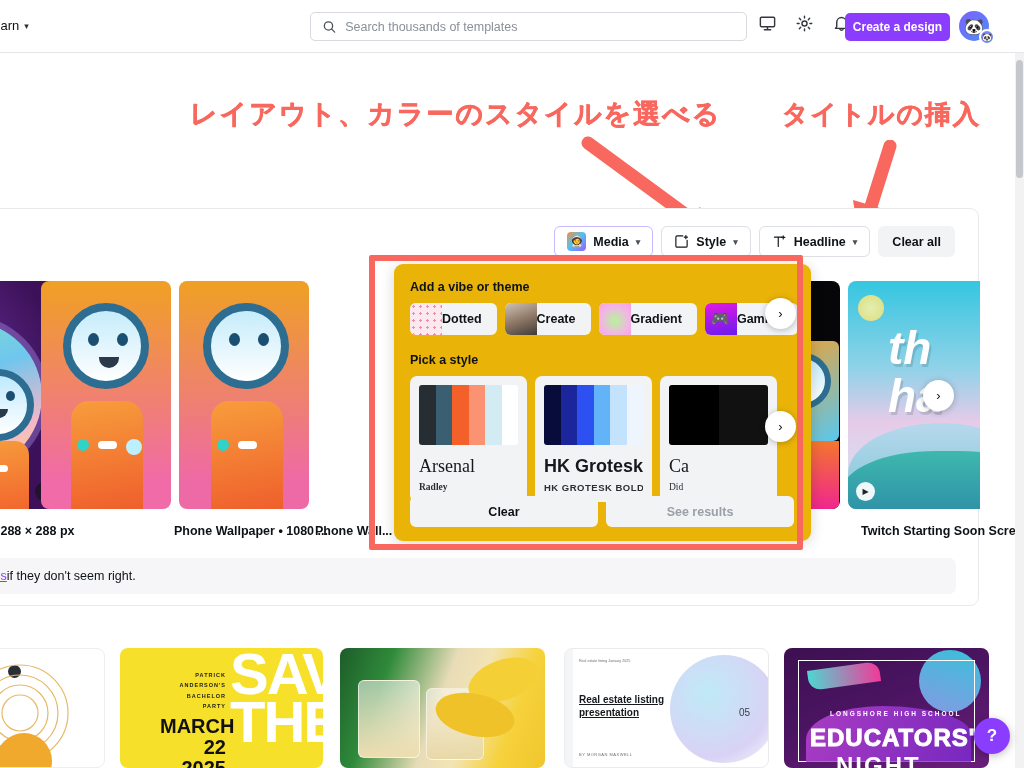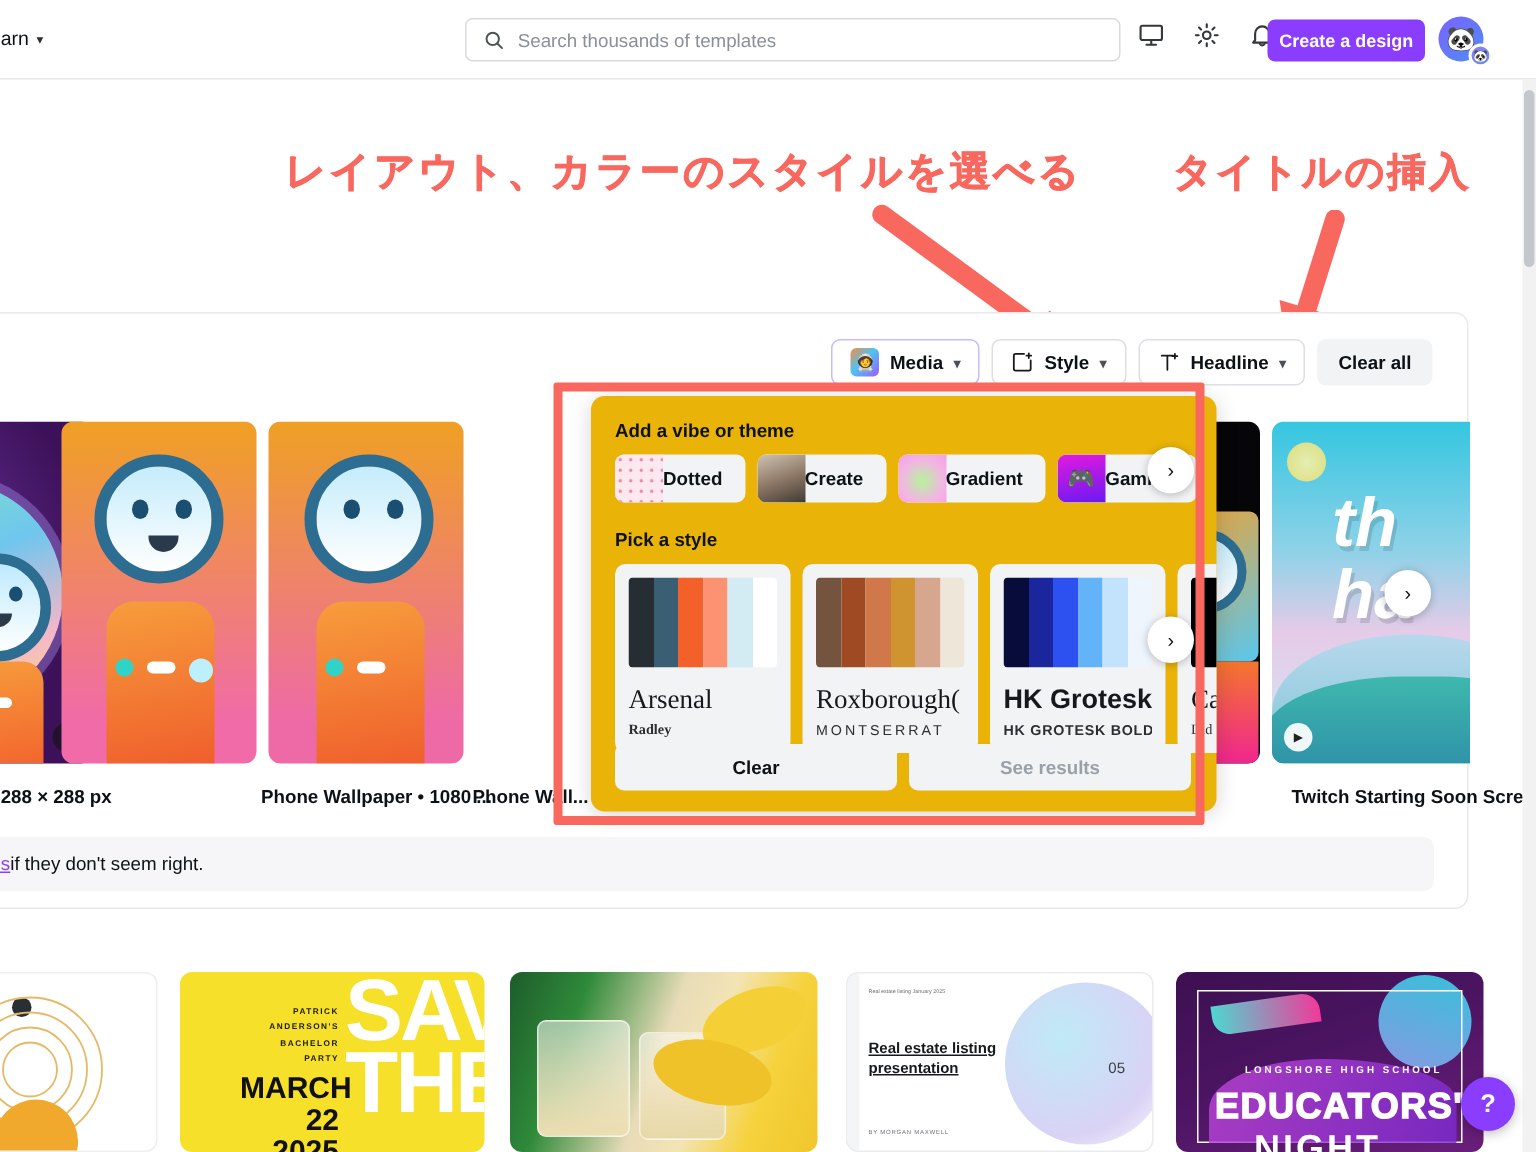--- a/index.html
+++ b/index.html
@@ -455,32 +455,20 @@
         <div class="sw" style="background:#3a5f73"></div>
         <div class="sw" style="background:#f4602a"></div>
         <div class="sw" style="background:#fb9272"></div>
         <div class="sw" style="background:#d3ebf3"></div>
         <div class="sw" style="background:#ffffff"></div>
       </div>
       <div class="scard-title f-serif">Arsenal</div>
       <div class="scard-sub f-serif" style="font-weight:bold">Radley</div>
     </div>
 
-    <div class="scard">
-      <div class="swatches">
-        <div class="sw" style="background:#74543f"></div>
-        <div class="sw" style="background:#a04a23"></div>
-        <div class="sw" style="background:#d1784b"></div>
-        <div class="sw" style="background:#cf9330"></div>
-        <div class="sw" style="background:#d7a68f"></div>
-        <div class="sw" style="background:#efe6da"></div>
-      </div>
-      <div class="scard-title f-serif">Roxborough(</div>
-      <div class="scard-sub f-sans" style="letter-spacing:2px">MONTSERRAT</div>
-    </div>
 
     <div class="scard">
       <div class="swatches">
         <div class="sw" style="background:#080c3a"></div>
         <div class="sw" style="background:#1c269c"></div>
         <div class="sw" style="background:#2c51f0"></div>
         <div class="sw" style="background:#62b3f7"></div>
         <div class="sw" style="background:#c3e2fb"></div>
         <div class="sw" style="background:#eef5fd"></div>
       </div>

